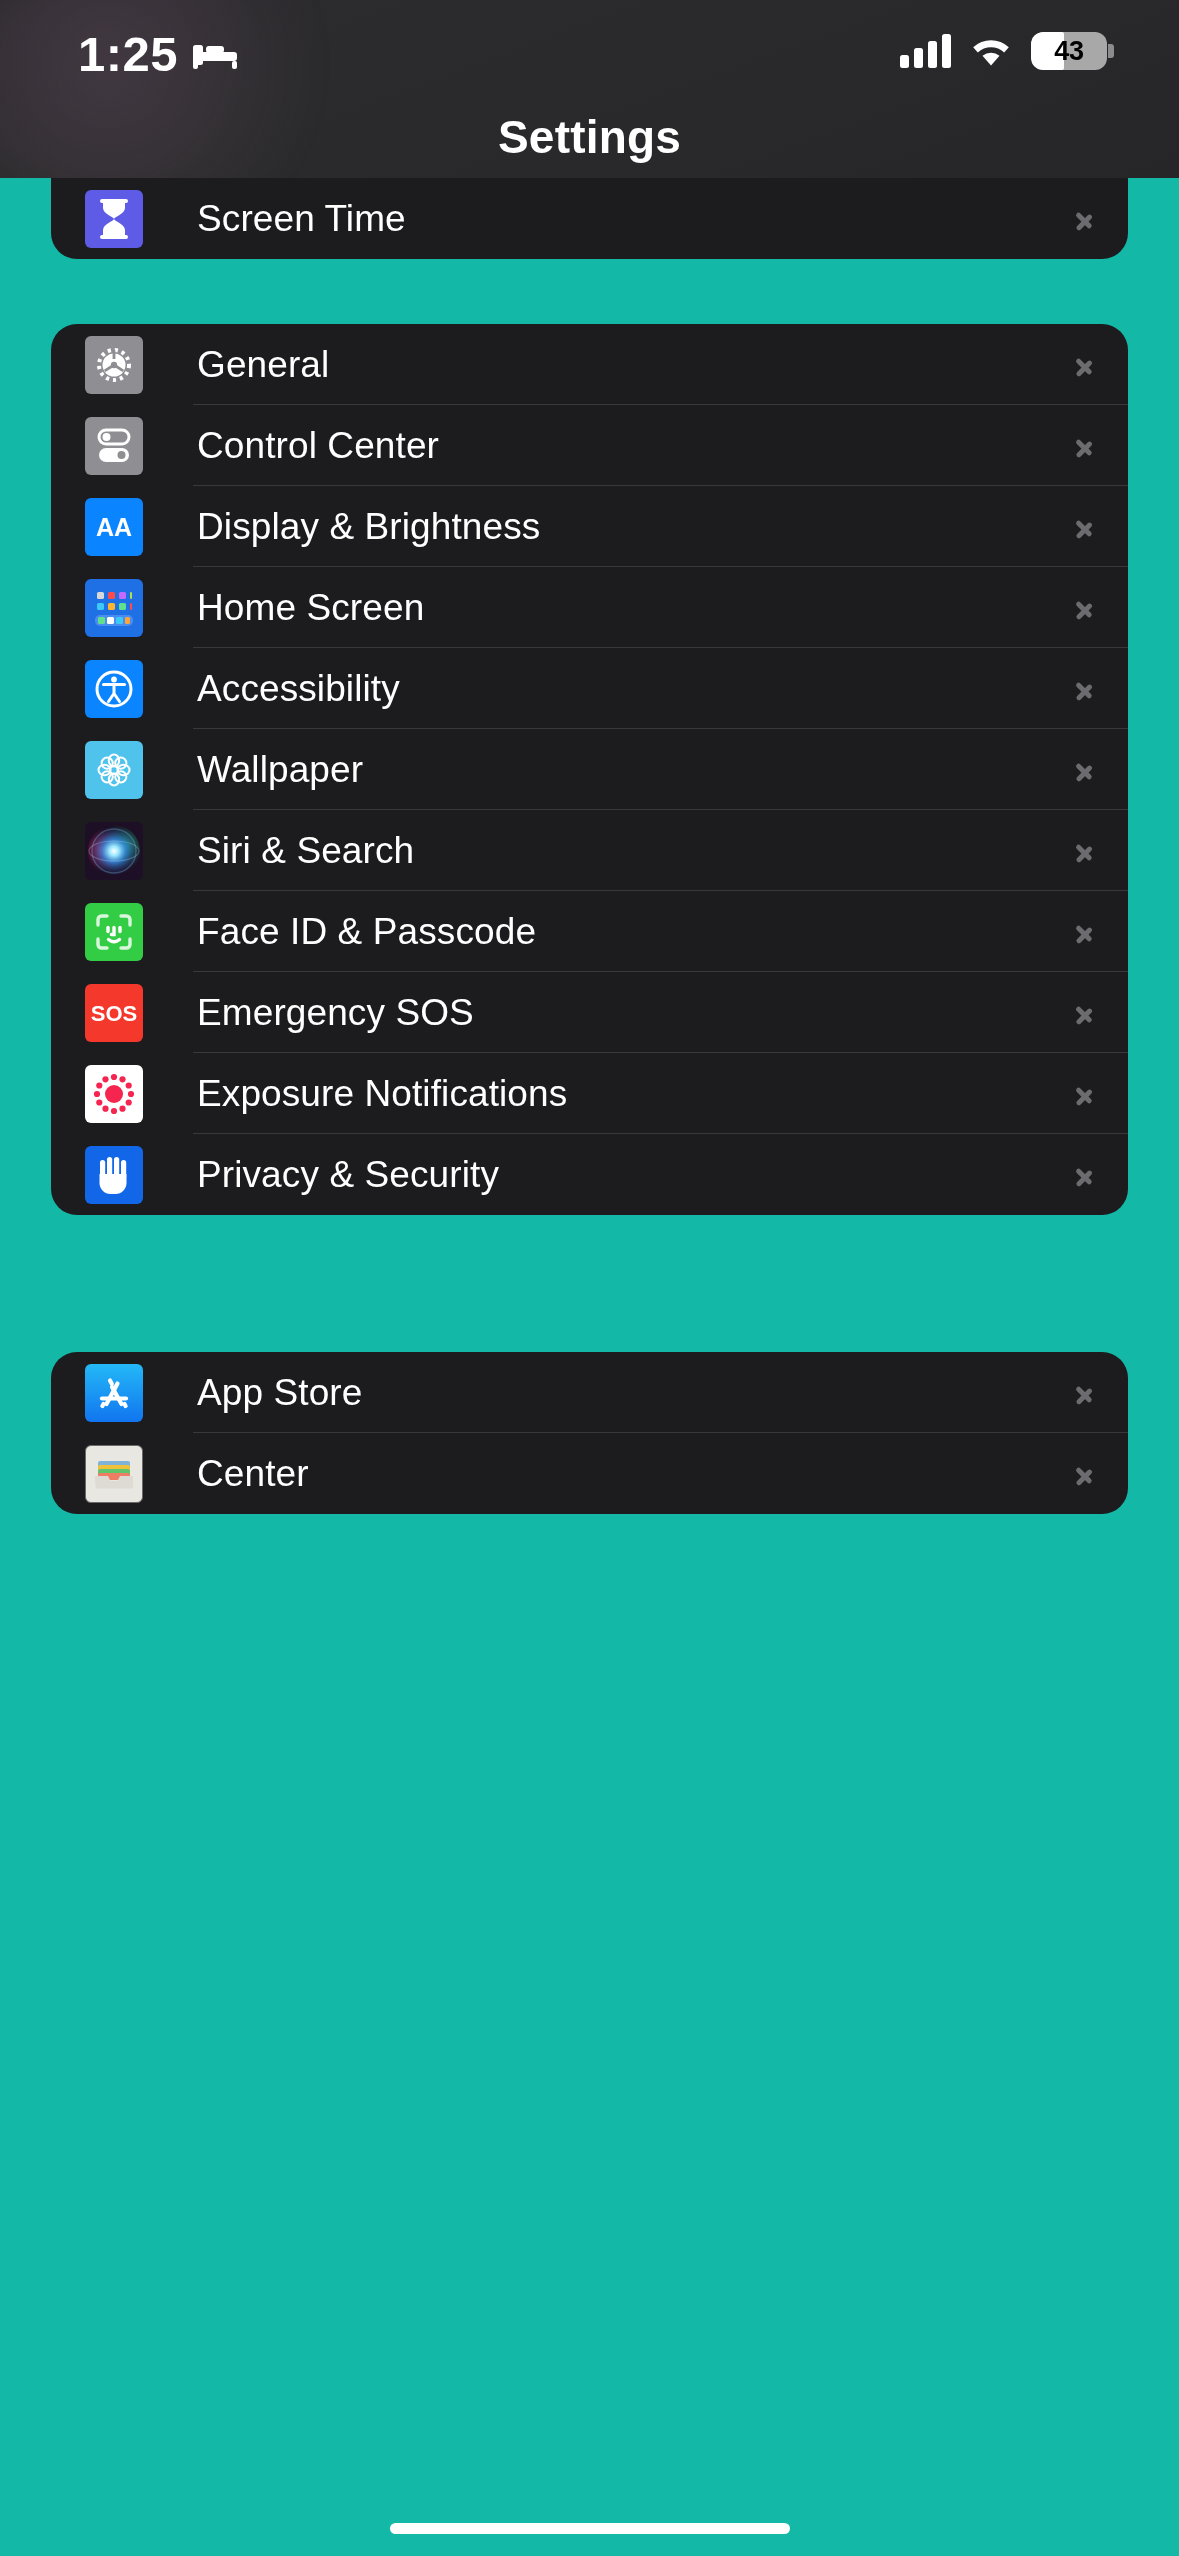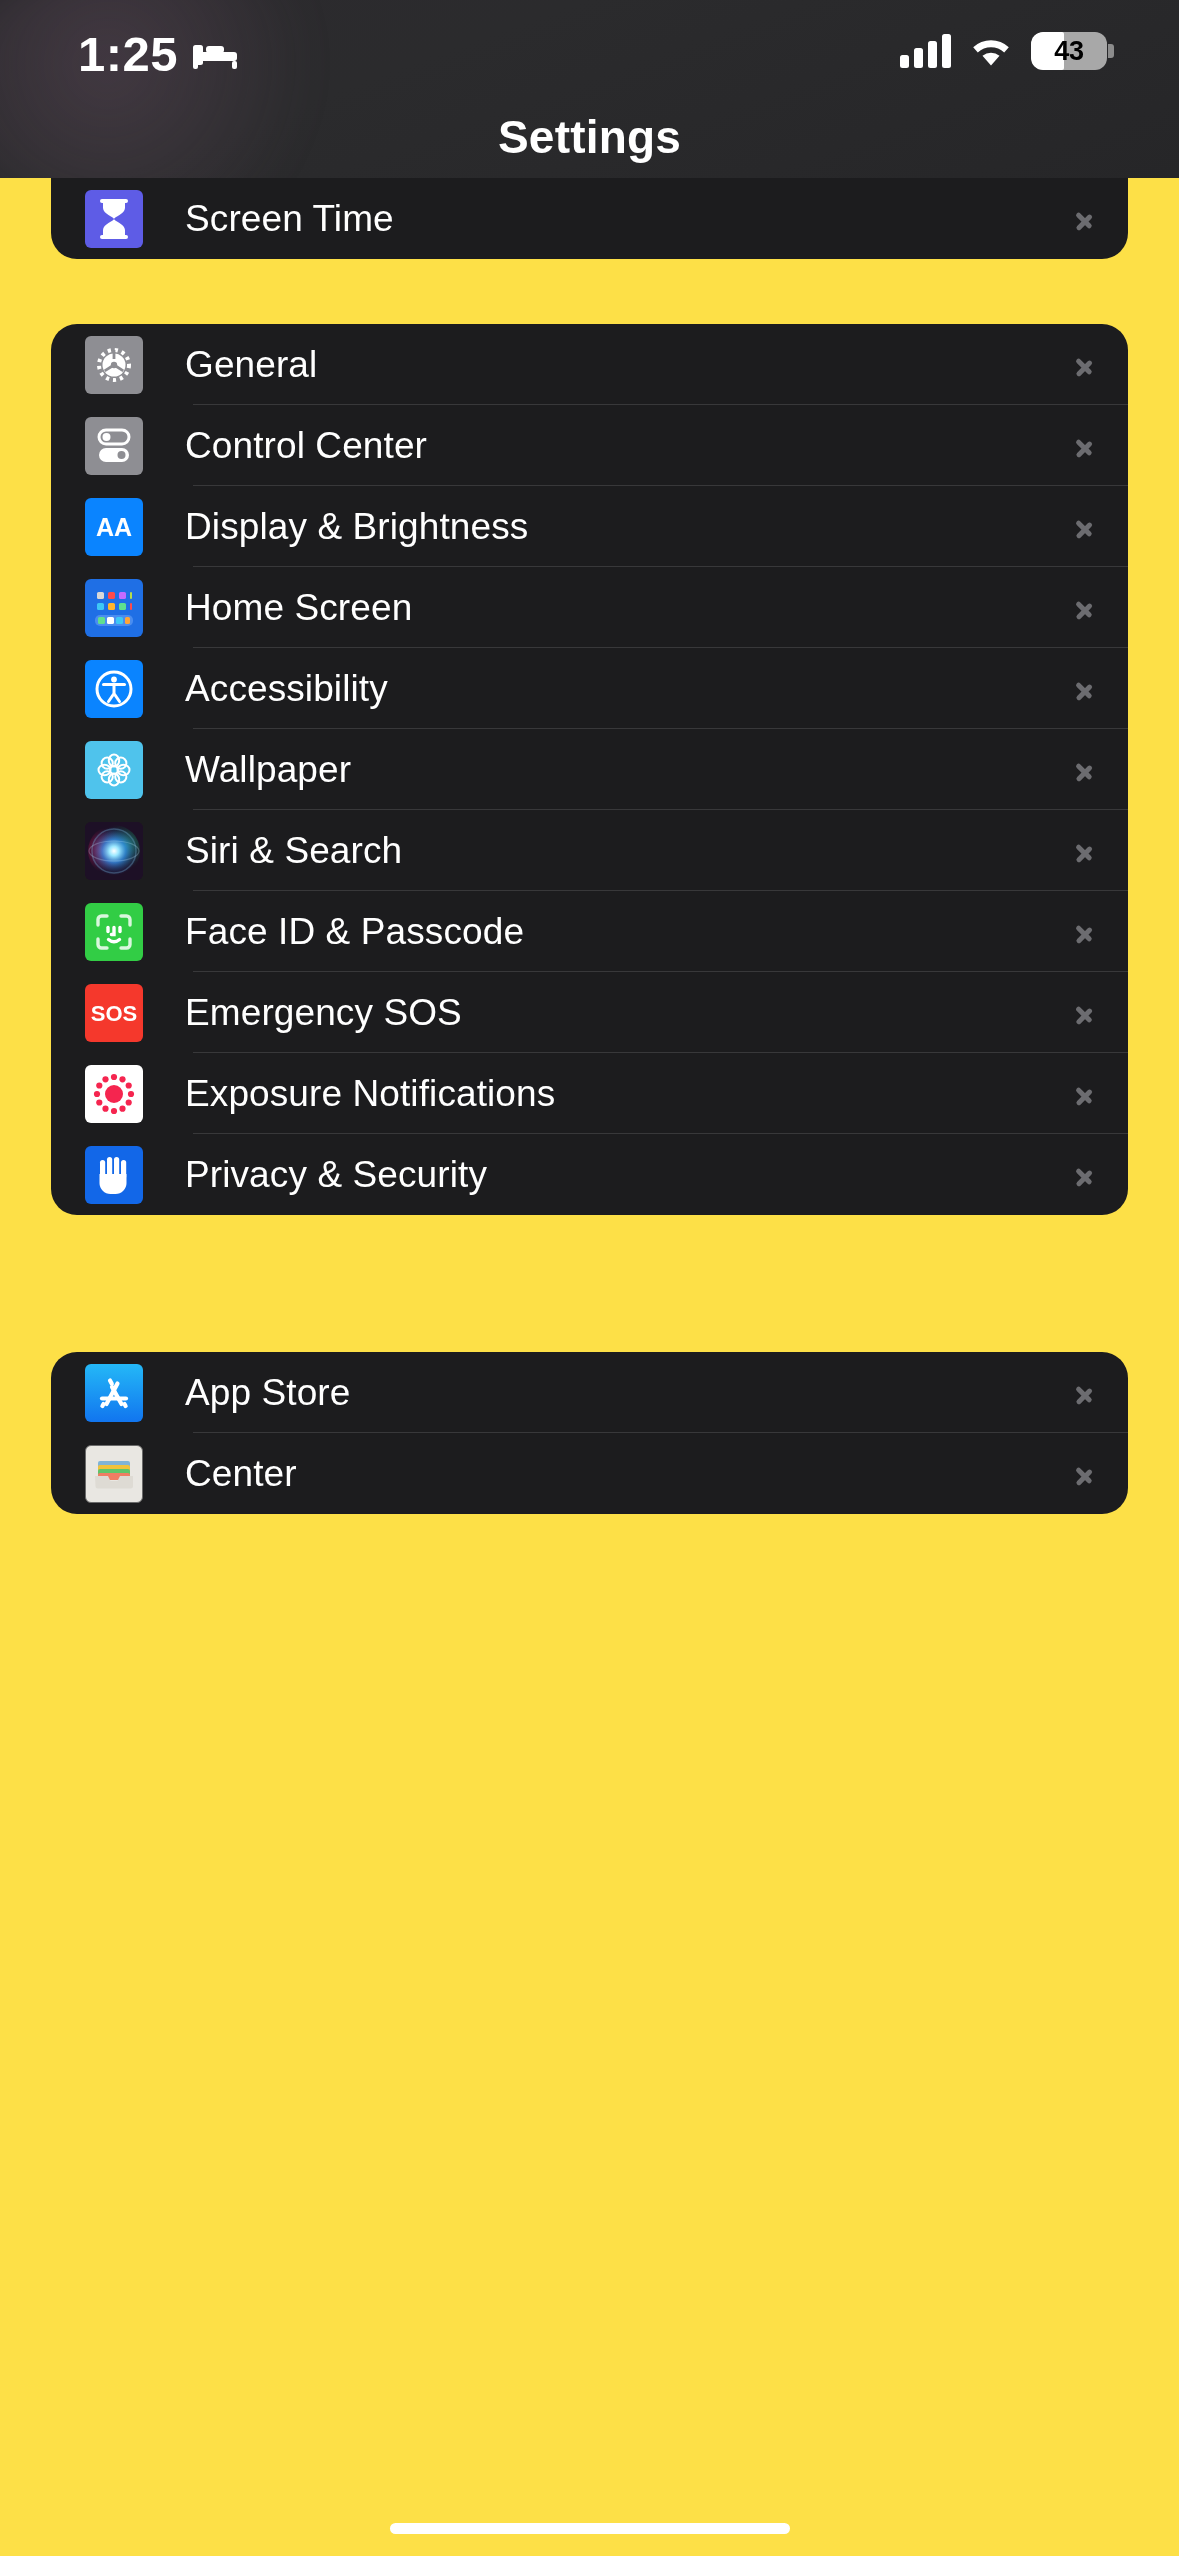--- a/index.html
+++ b/index.html
@@ -3,21 +3,21 @@
 <meta charset="utf-8">
 <style>
   * { margin:0; padding:0; box-sizing:border-box; }
   html,body {
     width:1179px; height:2556px;
     background:#000;
     font-family:"Liberation Sans", sans-serif;
     -webkit-font-smoothing:antialiased;
     overflow:hidden;
   }
-  .screen { position:relative; width:1179px; height:2556px; background:#fde047; }
+  .screen { position:relative; width:1179px; height:2556px; background:#14b8a6; }
 
   
   .navbar {
     position:absolute; top:0; left:0; width:1179px; height:178px;
     background:linear-gradient(160deg,#2c2a2e 0%,#2b2b2d 35%,#262628 100%);
     overflow:hidden;
   }
   .navbar::before{
     content:""; position:absolute; top:-40px; left:-60px;
     width:420px; height:260px; border-radius:50%;
@@ -94,21 +94,21 @@
     background:#38383a;
   }
   .row:last-child .sep{ display:none; }
 
   .icon{
     width:58px; height:58px; border-radius:6px;
     flex:0 0 58px; position:relative; overflow:hidden;
     display:flex; align-items:center; justify-content:center;
   }
   .label{
-    margin-left:42px; color:#fff; font-size:37px;
+    margin-left:54px; color:#fff; font-size:37px;
     letter-spacing:.1px; white-space:nowrap; flex:1 1 auto;
   }
   .chev{
     flex:0 0 auto; width:20px; height:34px; position:relative; margin-left:12px;
   }
   .chev::before,.chev::after{
     content:""; position:absolute; left:3px; width:20px; height:4.5px;
     background:#6c6c70; border-radius:3px;
   }
   .chev::before{ top:9px;  transform:rotate(45deg);  transform-origin:left center; }

